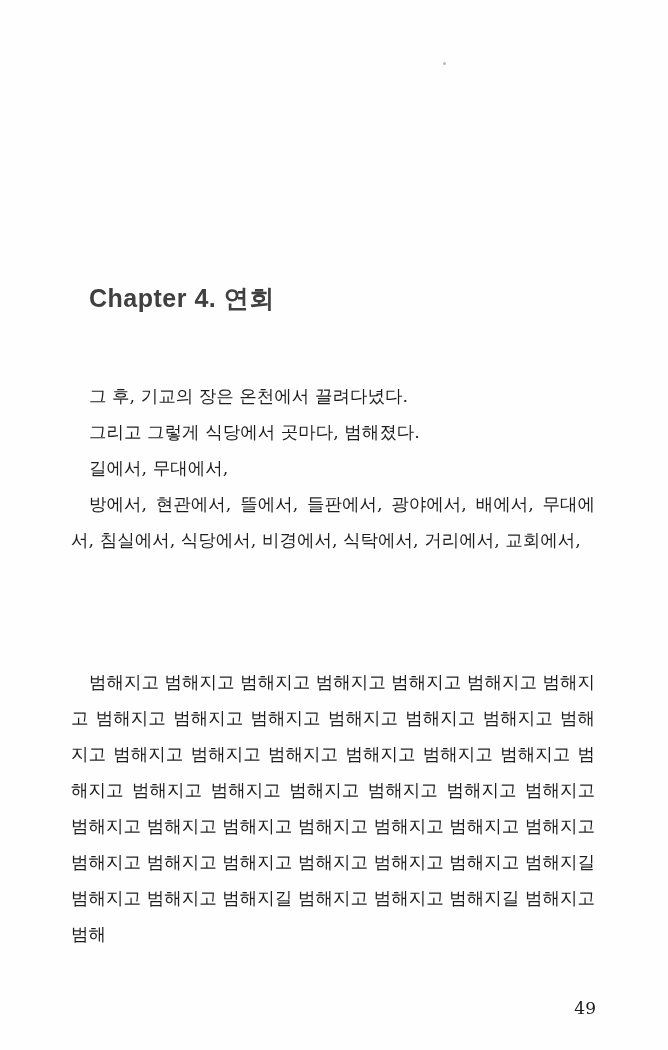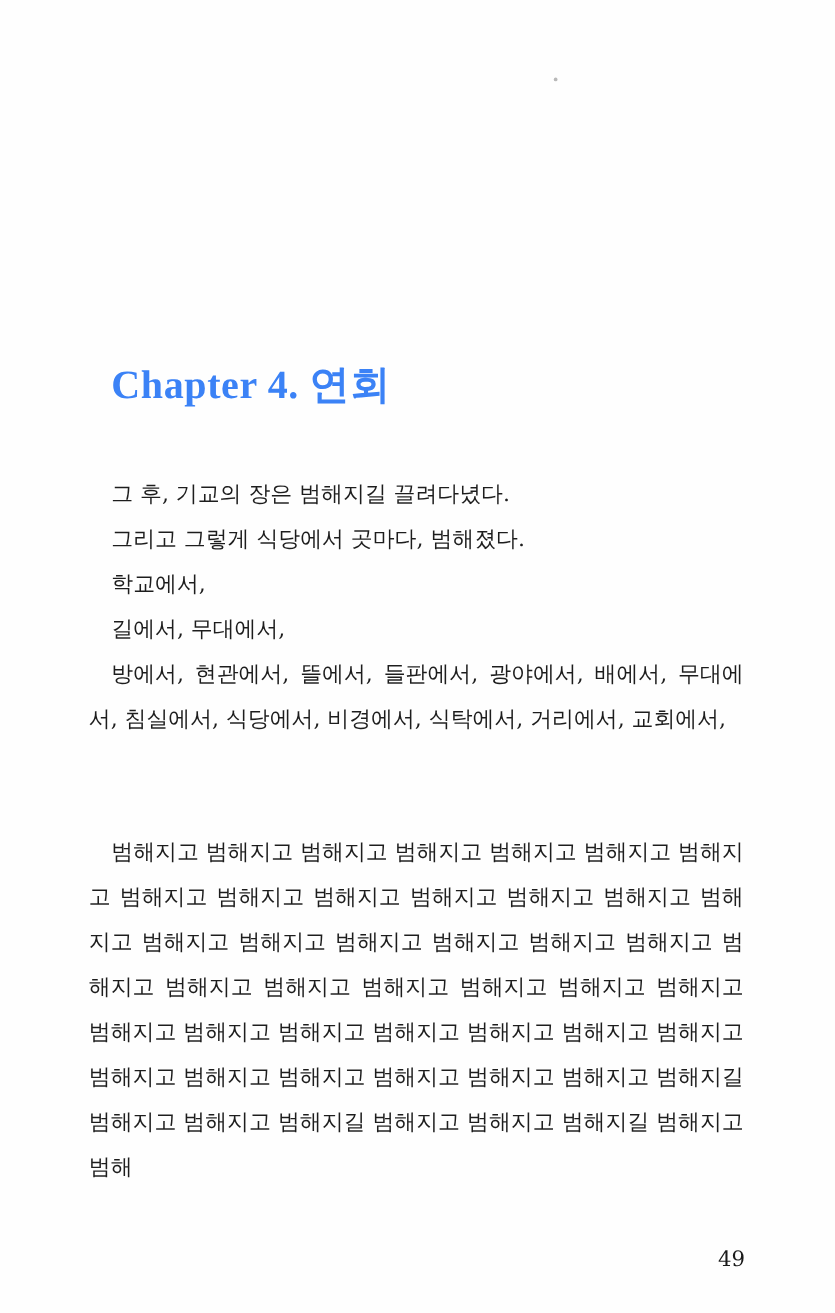--- a/index.html
+++ b/index.html
@@ -26,24 +26,24 @@
     top: 62px;
     width: 3px;
     height: 3px;
     background: #b9b9b9;
     border-radius: 50%;
   }
   .chapter-title {
     position: absolute;
     left: 89px;
     top: 265px;
-    font-size: 32px;
+    font-size: 25px;
     letter-spacing: 0.5px;
-    color: #3b82f6;
-    font-family: Liberation Serif, serif;
+    color: #404040;
+    font-family: Liberation Sans, sans-serif;
     white-space: nowrap;
   }
   .body-block {
     position: absolute;
     left: 71px;
     width: 524px;
     font-size: 17.5px;
     line-height: 36px;
     color: #1d1d1d;
     text-align: justify;
@@ -73,23 +73,22 @@
 </head>
 <body>
 
 <div class="page">
 
   <div class="top-mark"></div>
 
   <h1 class="chapter-title">Chapter 4. 연회</h1>
 
   <div class="body-block block-one">
-    <p class="para indent nowrap-line">그 후, 기교의 장은 범해지길 끌려다녔다.</p>
+    <p class="para indent nowrap-line">그 후, 기교의 장은 온천에서 끌려다녔다.</p>
     <p class="para indent nowrap-line">그리고 그렇게 식당에서 곳마다, 범해졌다.</p>
-    <p class="para indent nowrap-line">학교에서,</p>
     <p class="para indent nowrap-line">길에서, 무대에서,</p>
     <p class="para indent">방에서, 현관에서, 뜰에서, 들판에서, 광야에서, 배에서, 무대에서, 침실에서, 식당에서, 비경에서, 식탁에서, 거리에서, 교회에서,</p>
   </div>
 
   <div class="body-block block-two">
     <p class="para indent">범해지고 범해지고 범해지고 범해지고 범해지고 범해지고 범해지고 범해지고 범해지고 범해지고 범해지고 범해지고 범해지고 범해지고 범해지고 범해지고 범해지고 범해지고 범해지고 범해지고 범해지고 범해지고 범해지고 범해지고 범해지고 범해지고 범해지고 범해지고 범해지고 범해지고 범해지고 범해지고 범해지고 범해지고 범해지고 범해지고 범해지고 범해지고 범해지고 범해지고 범해지길 범해지고 범해지고 범해지길 범해지고 범해지고 범해지길 범해지고 범해</p>
   </div>
 
   <div class="page-number">49</div>
 </div>

